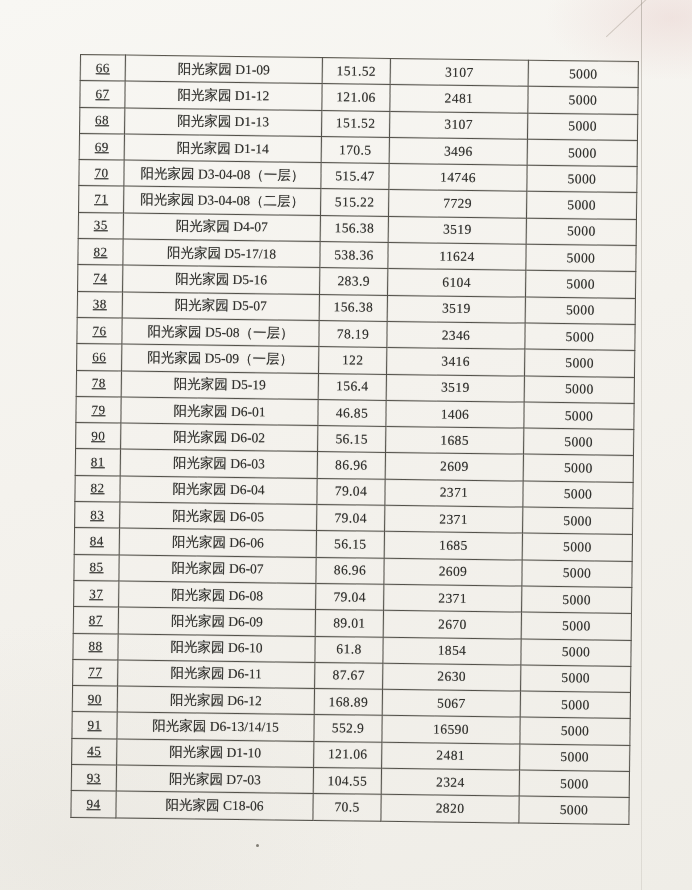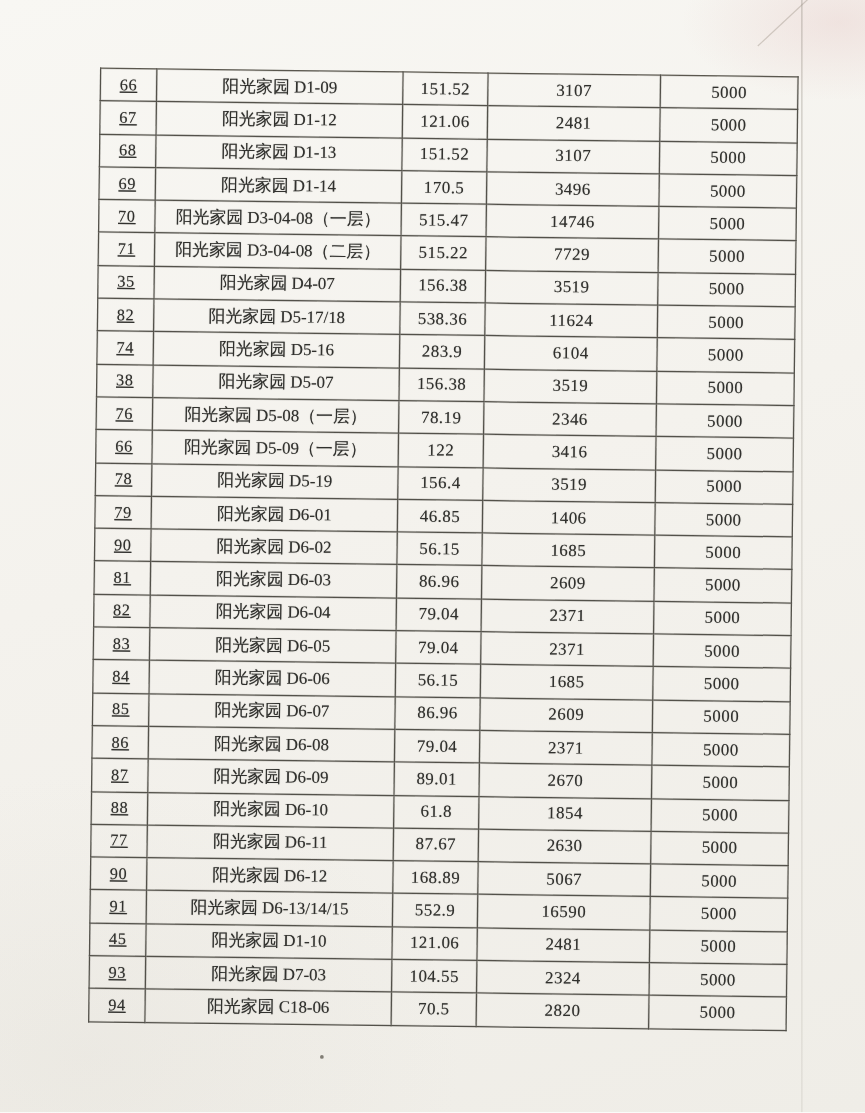--- a/index.html
+++ b/index.html
@@ -238,21 +238,21 @@
             <td class="c4">5000</td>
           </tr>
           <tr>
             <td class="c0">85</td>
             <td class="c1">阳光家园 D6-07</td>
             <td class="c2">86.96</td>
             <td class="c3">2609</td>
             <td class="c4">5000</td>
           </tr>
           <tr>
-            <td class="c0">86</td>
+            <td class="c0">37</td>
             <td class="c1">阳光家园 D6-08</td>
             <td class="c2">79.04</td>
             <td class="c3">2371</td>
             <td class="c4">5000</td>
           </tr>
           <tr>
             <td class="c0">87</td>
             <td class="c1">阳光家园 D6-09</td>
             <td class="c2">89.01</td>
             <td class="c3">2670</td>

